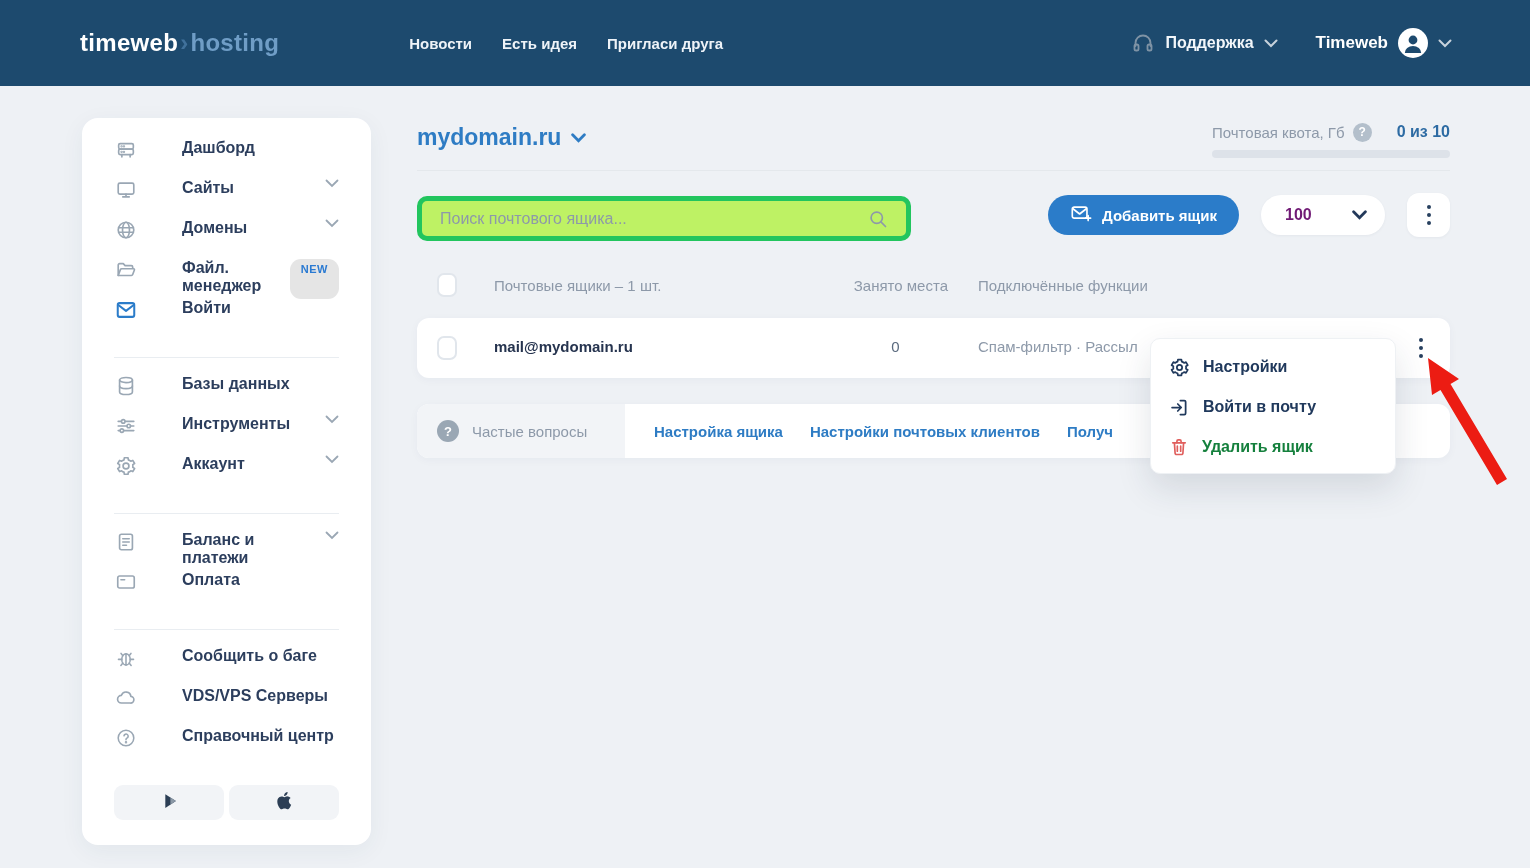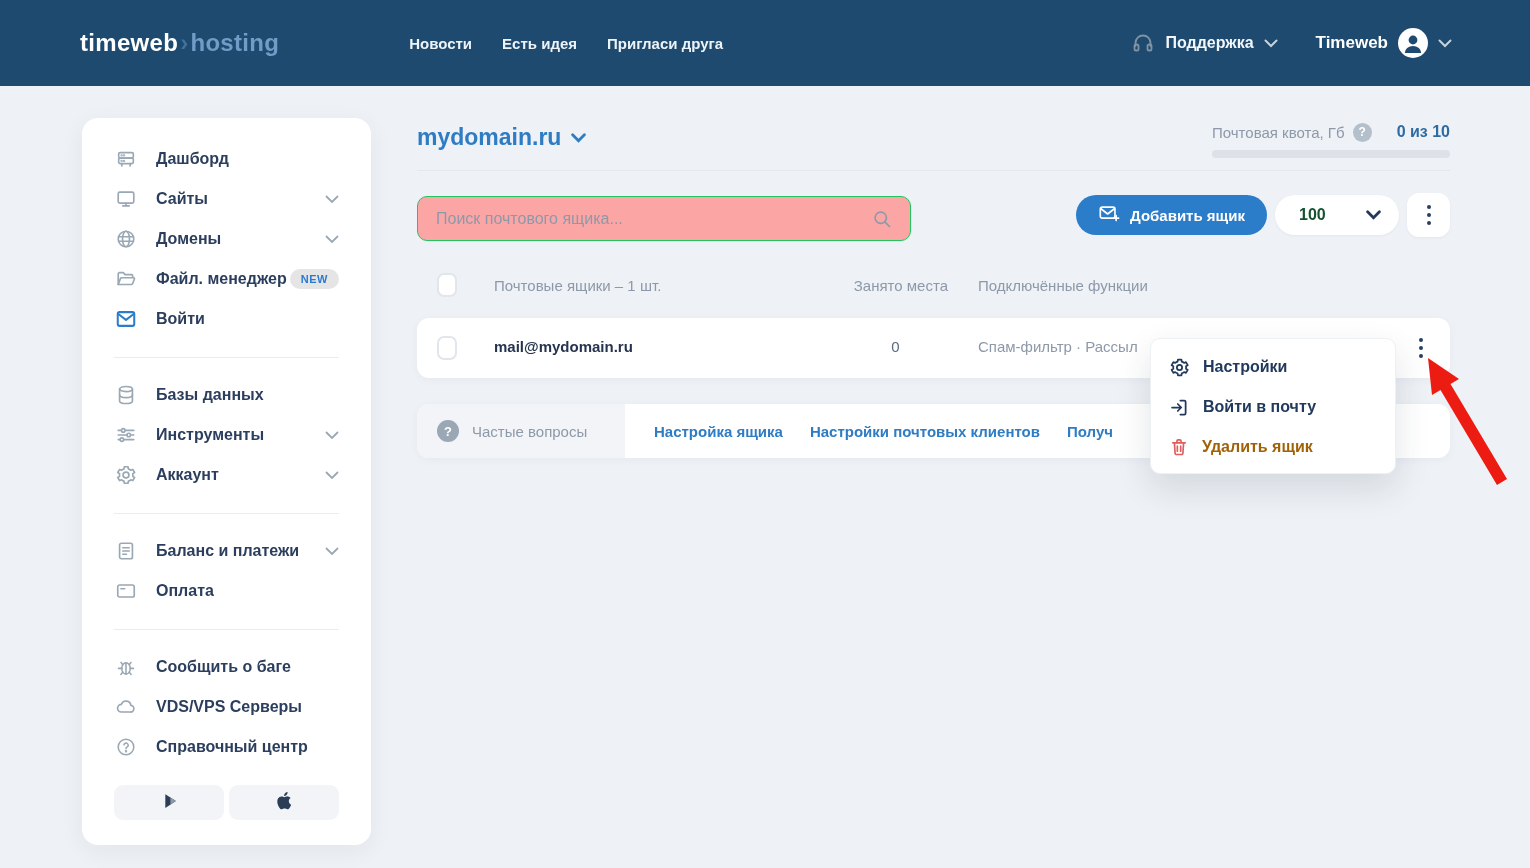--- a/index.html
+++ b/index.html
@@ -19,21 +19,21 @@
   .support { display:flex; align-items:center; gap:10px; cursor:pointer; }
   .support-label { color:#f2f6fa; font-size:16px; font-weight:bold; }
   .acct { display:flex; align-items:center; gap:10px; margin-left:38px; cursor:pointer; }
   .acct-name { color:#ffffff; font-size:17px; font-weight:bold; }
   .avatar { width:30px; height:30px; border-radius:50%; background:#ffffff; display:flex; align-items:center; justify-content:center; overflow:hidden; }
   .chev { display:inline-flex; }
 
   
   .sidebar { position:absolute; left:82px; top:118px; width:289px; height:727px; background:#ffffff;
              border-radius:16px; box-shadow:0 6px 24px rgba(35,60,90,.06); padding:21px 32px 0 32px; }
-  .side-item { height:40px; display:flex; align-items:center; cursor:pointer; }
+  .side-item { height:40px; display:flex; cursor:pointer;gap:26px; }
   .side-ico { width:24px; display:flex; justify-content:center; color:#9aa7b4; flex:none; }
   .side-ico.active { color:#2b7cc9; }
   .side-label { margin-left:18px; font-size:16px; font-weight:bold; color:#2c3e5d; }
   .side-chev { margin-left:auto; color:#9aa7b4; display:flex; }
   .badge-new { margin-left:auto; background:#e5e5e5; color:#2a7ad2; font-size:11px; font-weight:bold;
                letter-spacing:.5px; padding:4px 11px; border-radius:11px; }
   .side-divider { border:none; border-top:1px solid #e9edf1; margin:18px 0 17px 0; }
   .store-row { display:flex; gap:5px; margin-top:18px; }
   .store-btn { width:110px; height:35px; background:#f2f4f7; border-radius:9px; display:flex;
                align-items:center; justify-content:center; cursor:pointer; }
@@ -46,34 +46,34 @@
   .quota { position:absolute; right:0; top:2px; width:238px; }
   .quota-row { display:flex; align-items:center; height:24px; }
   .quota-label { font-size:15px; color:#8d99a9; }
   .help-dot { width:19px; height:19px; border-radius:50%; background:#b3bfcb; color:#ffffff; font-size:12px;
               font-weight:bold; display:flex; align-items:center; justify-content:center; margin-left:8px; cursor:pointer; }
   .quota-value { margin-left:auto; font-size:16px; font-weight:bold; color:#2d6ba3; }
   .quota-bar { margin-top:6px; height:8px; border-radius:4px; background:#dde2e9; overflow:hidden; }
   .quota-fill { height:100%; width:0; background:#2b7cc9; border-radius:4px; }
   .head-divider { position:absolute; left:0; right:0; top:52px; border:none; border-top:1px solid #e4e8ec; }
 
-  .search-box { position:absolute; top:78px; left:0; width:494px; height:45px; background:#fca5a5;
-                border:1px solid #22c55e; border-radius:10px; display:flex; align-items:center; padding:0 18px; }
+  .search-box { position:absolute; top:78px; left:0; width:494px; height:45px; background:#bef264;
+                border:5px solid #22c55e; border-radius:10px; display:flex; align-items:center; padding:0 18px; }
   .search-box input { flex:1; border:none; outline:none; font-size:16px; color:#2c3e5d; background:transparent;
                       font-family:"Liberation Sans", sans-serif; }
   .search-box input::placeholder { color:#8d99a9; }
   .search-ico { color:#8d99a9; display:flex; cursor:pointer; }
 
-  .controls-right { position:absolute; top:75px; right:0; display:flex; align-items:center; gap:8px; }
+  .controls-right { position:absolute; top:75px; right:0; display:flex; align-items:center; gap:22px; }
   .btn-add { height:40px; border:none; border-radius:20px; background:#2b7cc9; color:#ffffff; font-size:15px;
              font-weight:bold; display:flex; align-items:center; gap:10px; padding:0 22px; cursor:pointer;
              font-family:"Liberation Sans", sans-serif; }
   .select-100 { width:124px; height:40px; background:#ffffff; border-radius:20px; display:flex; align-items:center;
                 padding:0 18px 0 24px; cursor:pointer; box-shadow:0 1px 3px rgba(30,50,80,.05); }
-  .select-100 span { font-size:16px; font-weight:bold; color:#14532d; }
+  .select-100 span { font-size:16px; font-weight:bold; color:#701a75; }
   .select-100 .chev { margin-left:auto; color:#23395a; }
   .kebab-btn { width:43px; height:44px; background:#ffffff; border-radius:12px; display:flex; flex-direction:column;
                align-items:center; justify-content:center; gap:4px; cursor:pointer; box-shadow:0 1px 3px rgba(30,50,80,.05); }
   .dot { width:4px; height:4px; border-radius:50%; background:#27405f; }
 
   .checkbox { width:20px; height:24px; border:2px solid #e1e6ec; border-radius:7px; background:#ffffff; cursor:pointer; }
 
   .table-head { position:absolute; top:155px; left:0; right:0; height:26px; }
   .table-head .checkbox { position:absolute; left:20px; top:0; }
   .th { position:absolute; font-size:15px; color:#8d99a9; top:4px; }
@@ -100,21 +100,21 @@
   .faq-label { font-size:15px; color:#8d99a9; }
   .faq-links { display:flex; align-items:flex-start; gap:27px; padding-left:29px; }
   .faq-link { font-size:15px; font-weight:bold; color:#2e7cc4; cursor:pointer; white-space:nowrap; }
 
   
   .ctx-menu { position:absolute; left:1150px; top:338px; width:246px; height:136px; background:#ffffff;
               border-radius:10px; border:1px solid #eef1f4; box-shadow:0 14px 34px rgba(30,45,70,.13); padding:8px 0; z-index:5; }
   .ctx-item { height:40px; display:flex; align-items:center; gap:13px; padding:0 18px; cursor:pointer; }
   .ctx-item span { font-size:16px; font-weight:bold; color:#20395c; }
   .ctx-item .ico { display:flex; color:#20395c; }
-  .ctx-item.danger span { color:#a16207; }
+  .ctx-item.danger span { color:#15803d; }
   .ctx-item.danger .ico { color:#e05f5d; }
 
   .arrow-layer { position:absolute; left:0; top:0; width:1530px; height:868px; pointer-events:none; z-index:6; }
 </style>
 </head>
 <body>
 
 <div class="topbar">
   <div class="logo">
     <span class="brand">timeweb</span><span class="sep">›</span><span class="prod">hosting</span>

